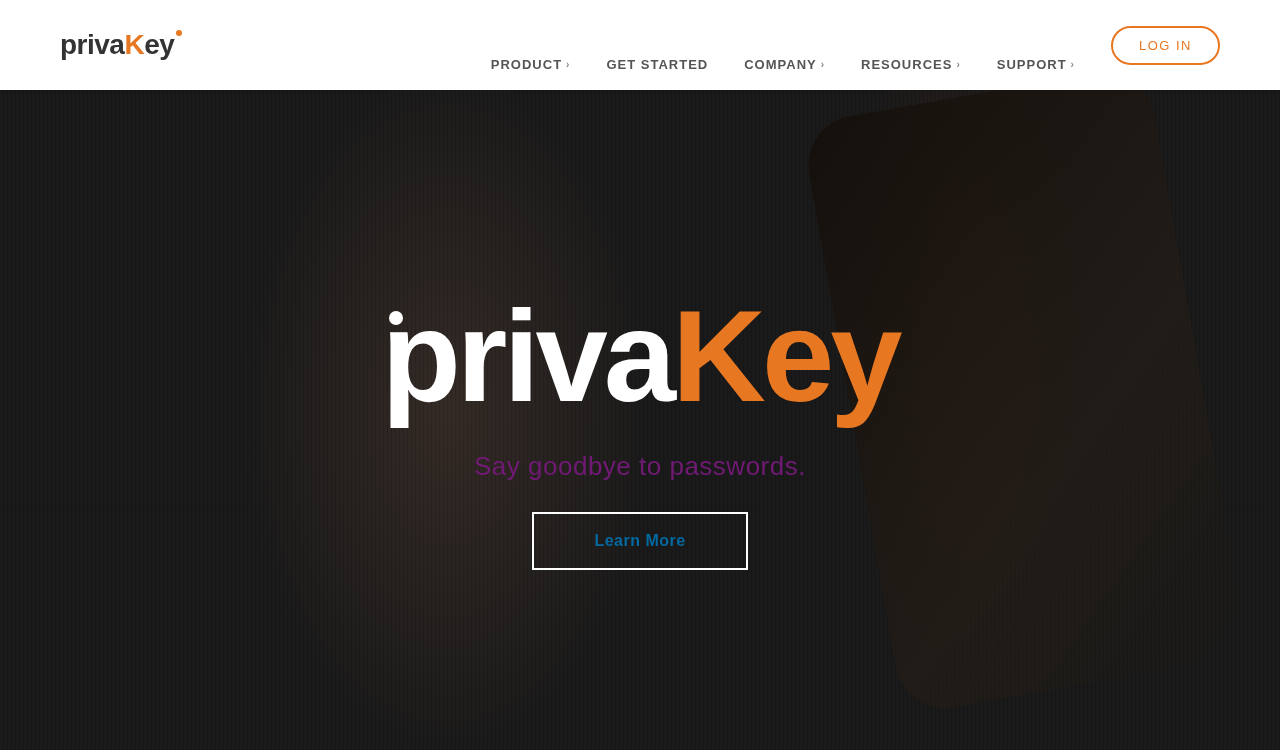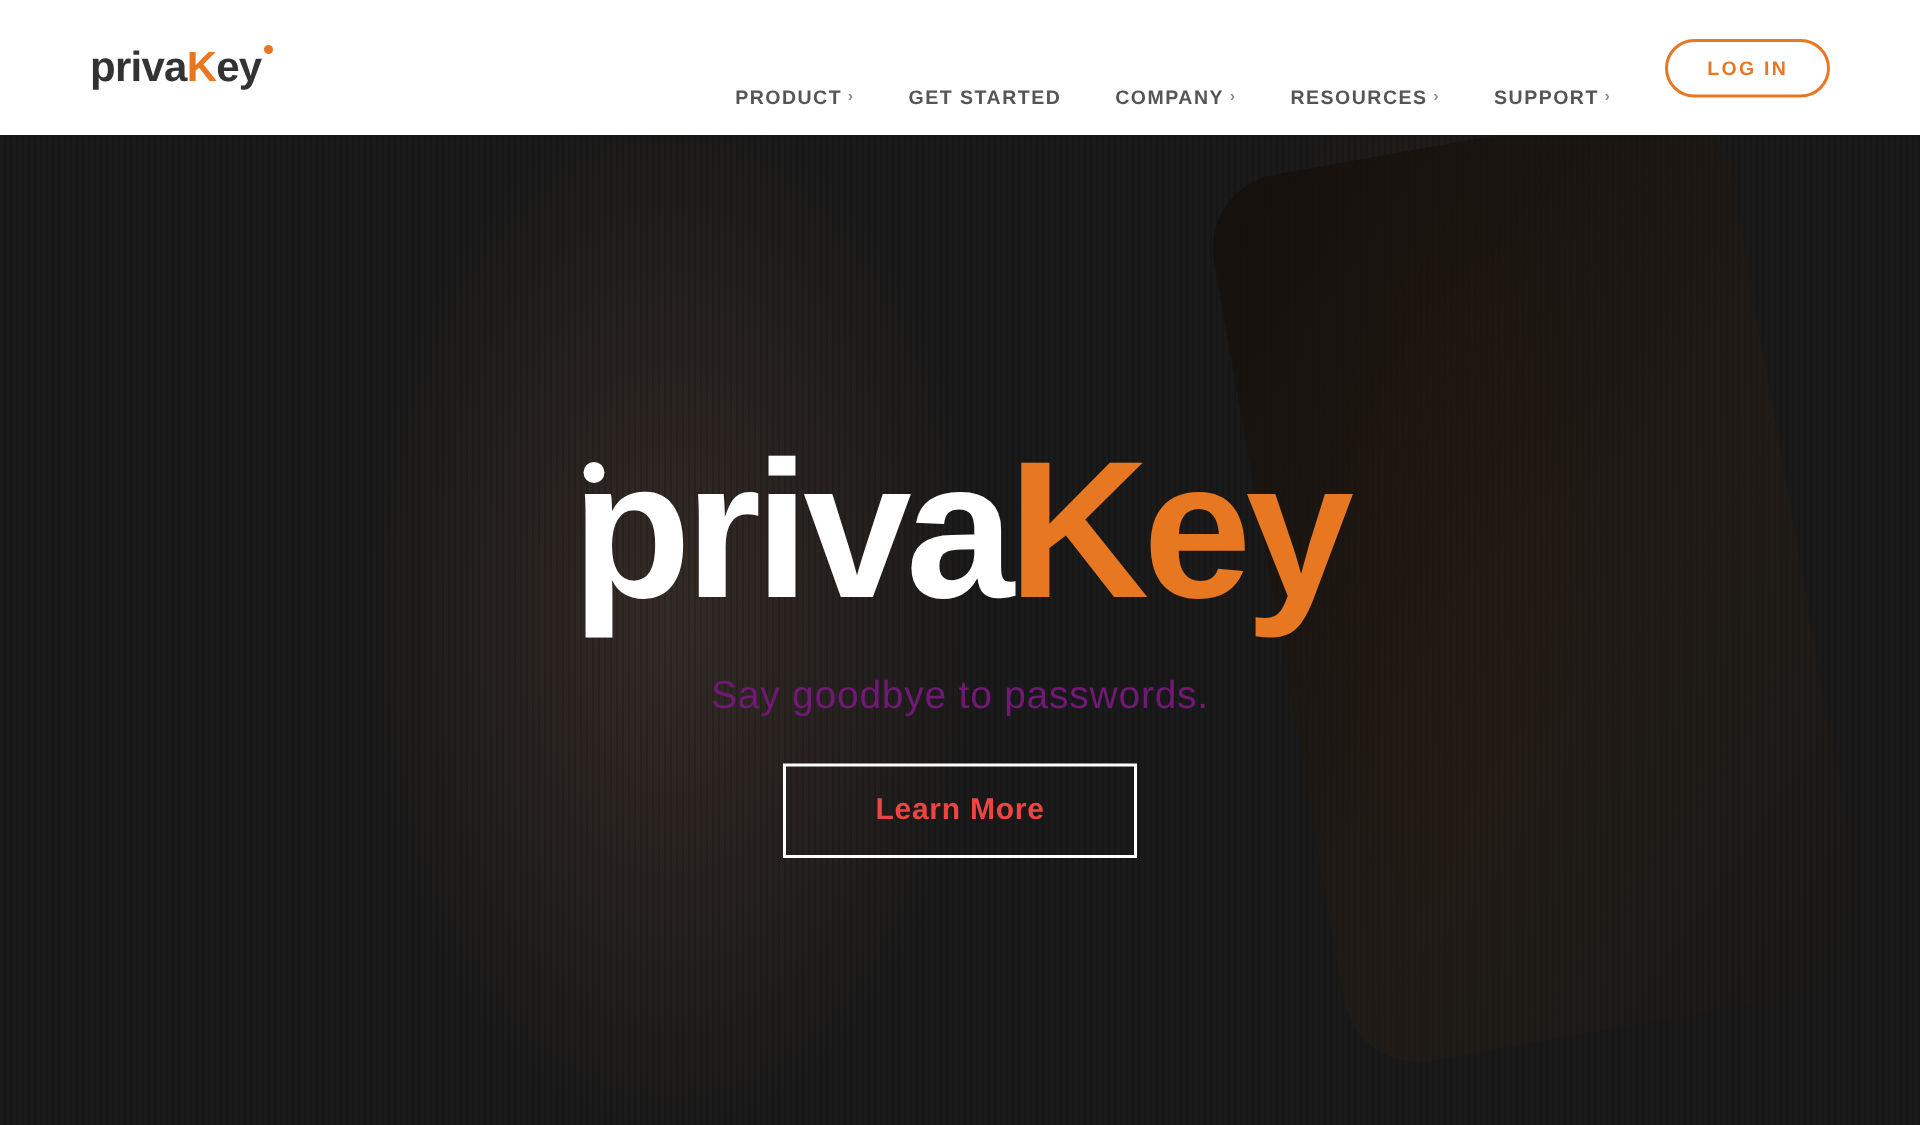--- a/index.html
+++ b/index.html
@@ -89,21 +89,21 @@
       color: #888;
     }
 
     .login-btn {
       border: 2px solid #e87722;
       border-radius: 30px;
       padding: 10px 26px;
       background: transparent;
       color: #e87722;
       font-size: 13px;
-      font-weight: 700;
+      font-weight: 400;
       letter-spacing: 1.5px;
       text-transform: uppercase;
       cursor: pointer;
       transition: background 0.2s, color 0.2s;
     }
 
     
     .hero {
       width: 1280px;
       height: 750px;
@@ -213,22 +213,22 @@
       color: #701a75;
       font-size: 26px;
       font-weight: 400;
       letter-spacing: 0.5px;
       text-align: center;
     }
 
     .learn-more-btn {
       border: 2.5px solid #ffffff;
       background: transparent;
-      color: #ef4444;
-      font-size: 20px;
+      color: #0369a1;
+      font-size: 16px;
       font-weight: 600;
       padding: 18px 60px;
       cursor: pointer;
       letter-spacing: 0.5px;
       transition: background 0.2s, color 0.2s;
     }
   </style>
 </head>
 <body>
 

